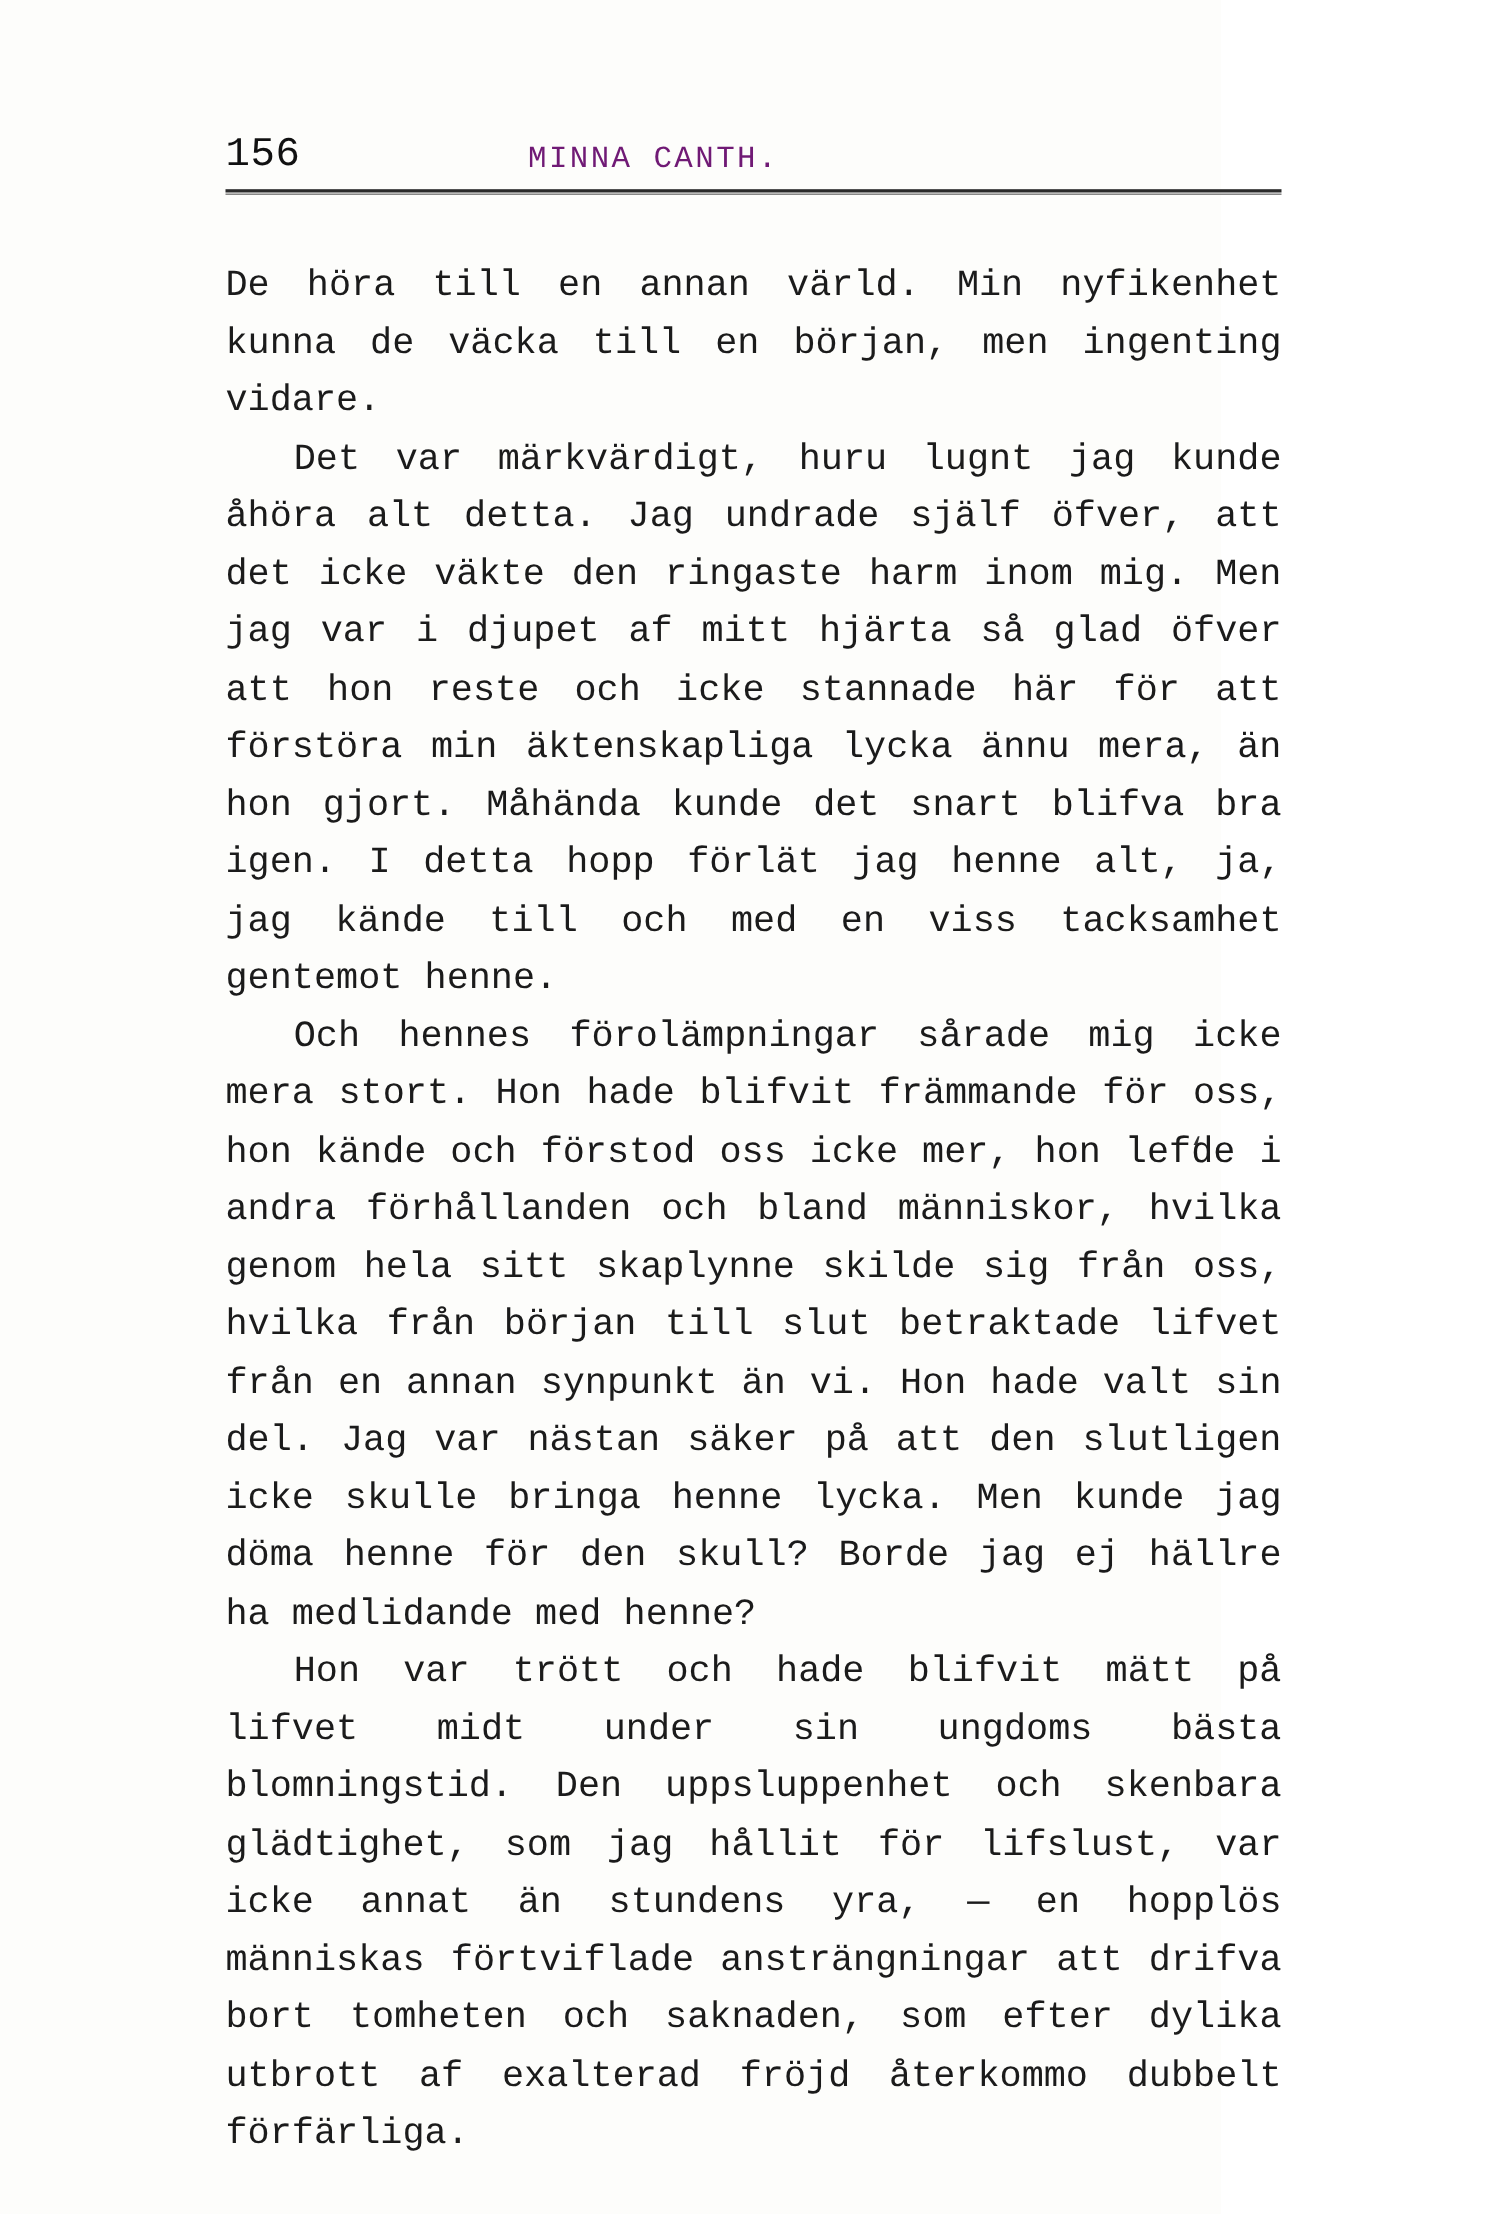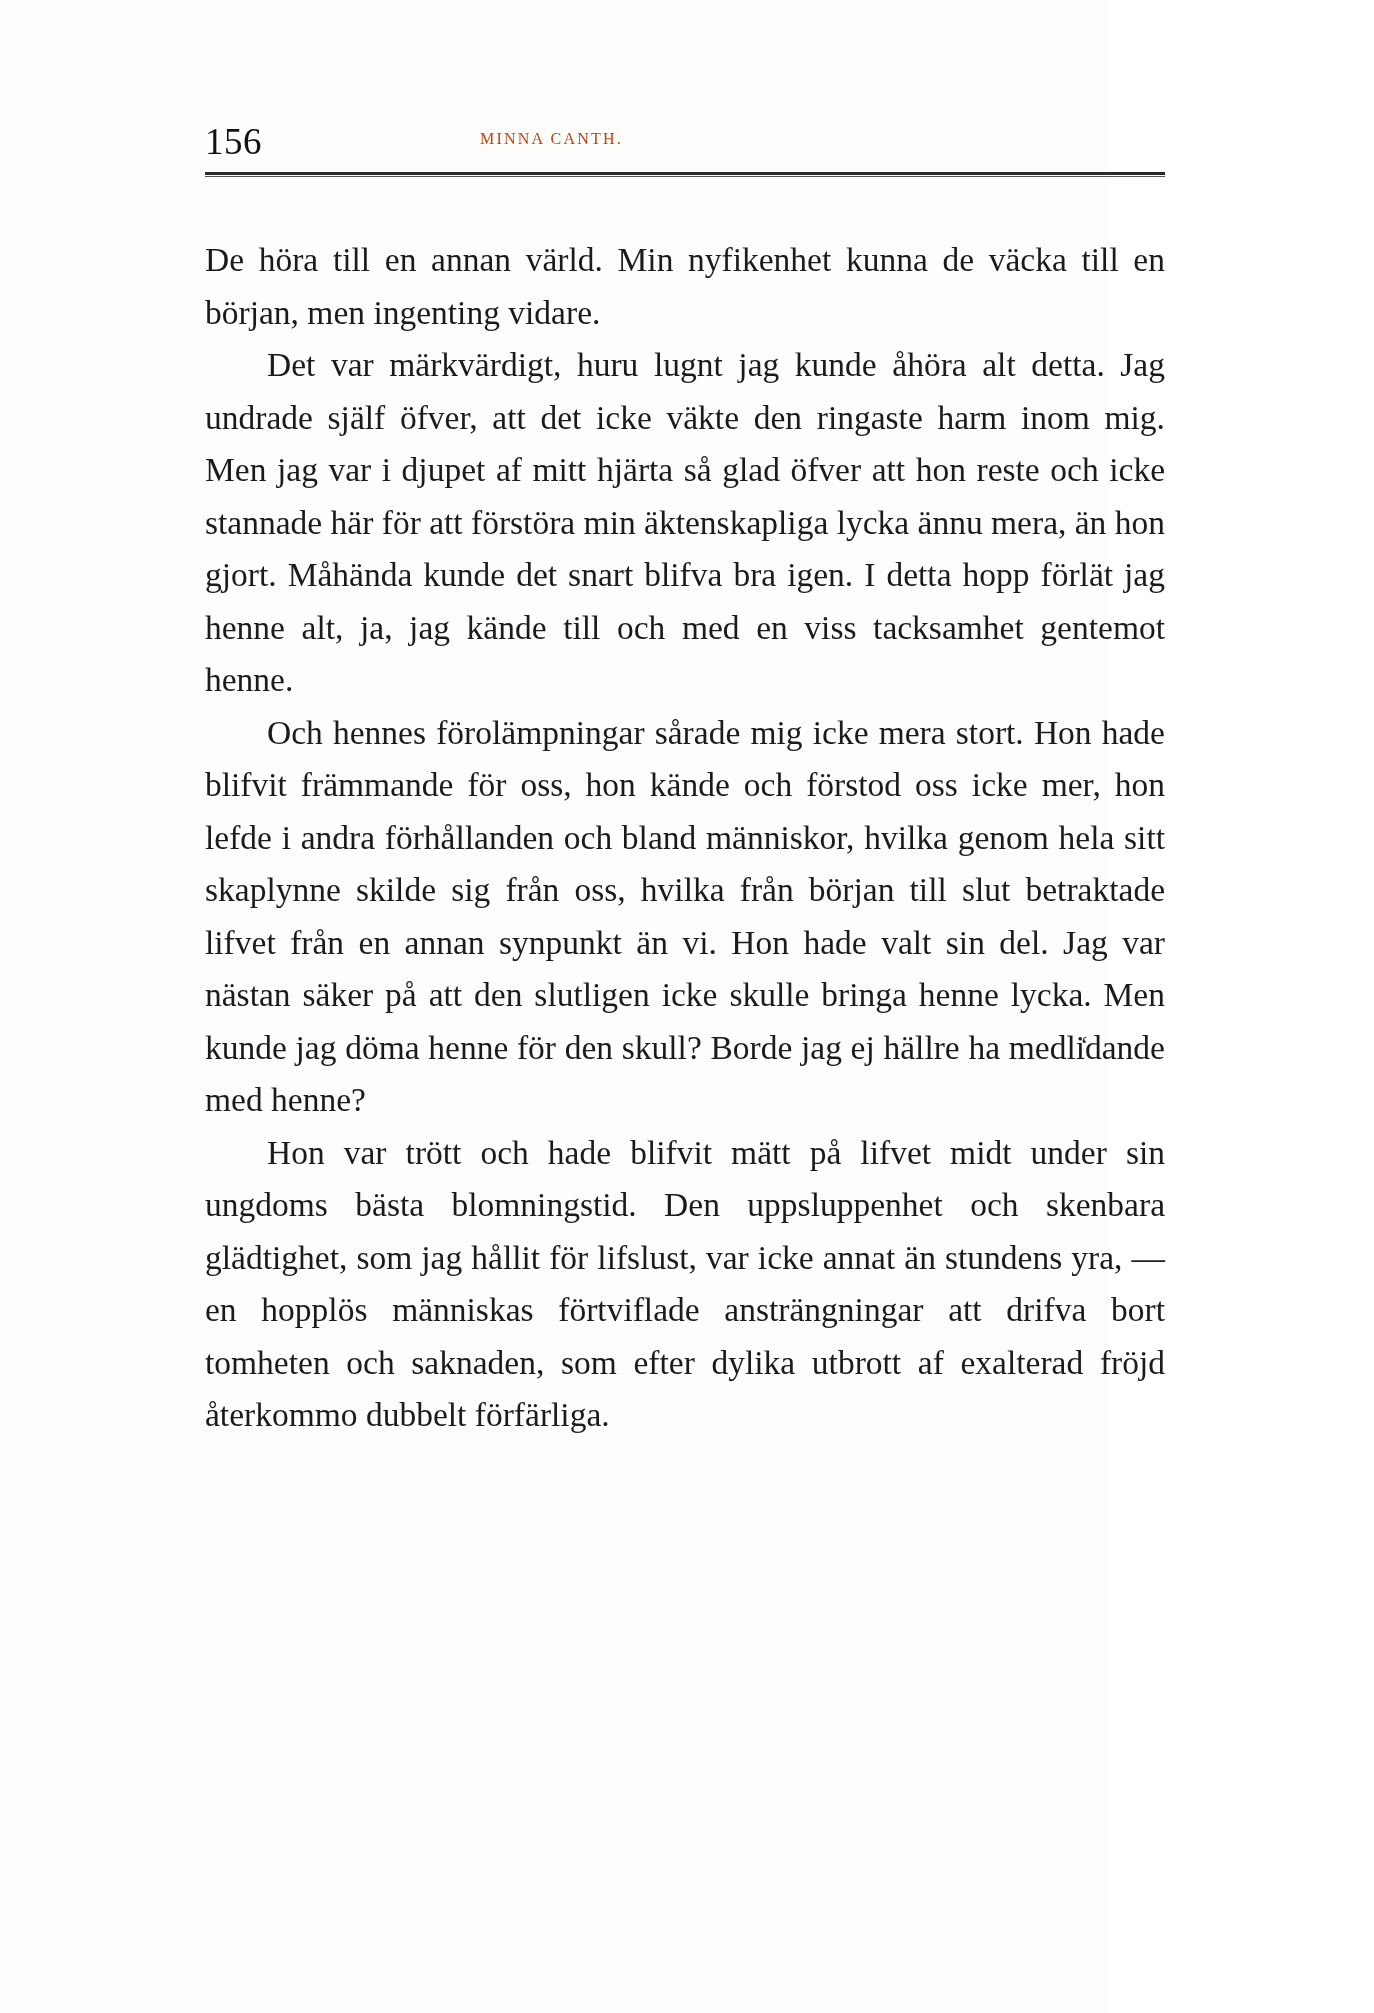--- a/index.html
+++ b/index.html
@@ -15,20 +15,21 @@
     position: relative;
     overflow: hidden;
   }
   .page {
     position: absolute;
     left: 0;
     top: 0;
     width: 1110px;
     height: 2013px;
     background: #fdfdfb;
+    font-family: Liberation Mono, monospace;
   }
   .content {
     position: absolute;
     left: 205px;
     top: 120px;
     width: 960px;
   }
   .runhead {
     position: relative;
     height: 56px;
@@ -38,23 +39,23 @@
     left: 0;
     top: 0;
     font-size: 37px;
     letter-spacing: 0.5px;
     color: #111;
   }
   .runtitle {
     position: absolute;
     left: 275px;
     top: 10px;
-    font-size: 16px;
+    font-size: 28px;
     letter-spacing: 2.2px;
-    color: #c2410c;
+    color: #701a75;
     font-variant: small-caps;
   }
   .rule {
     position: absolute;
     left: 0;
     top: 52px;
     width: 960px;
     height: 3px;
     background: #2a2a2a;
   }

